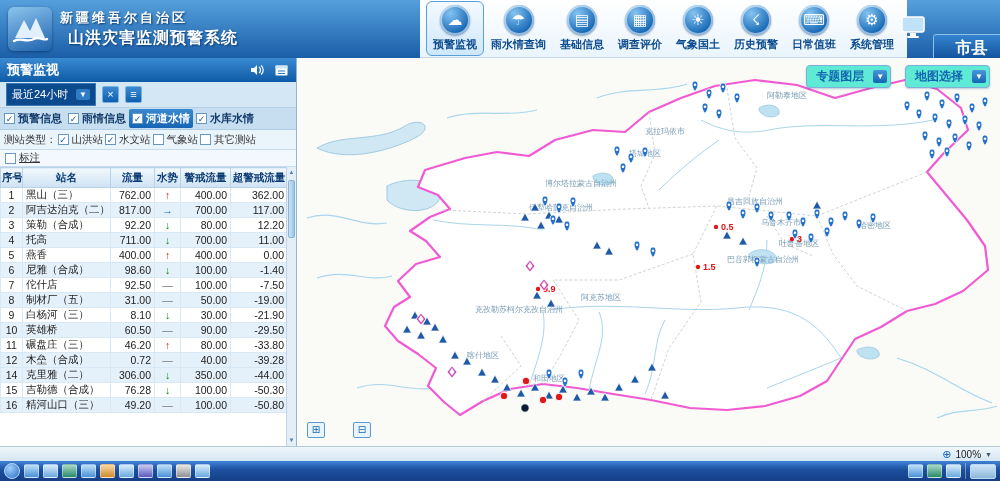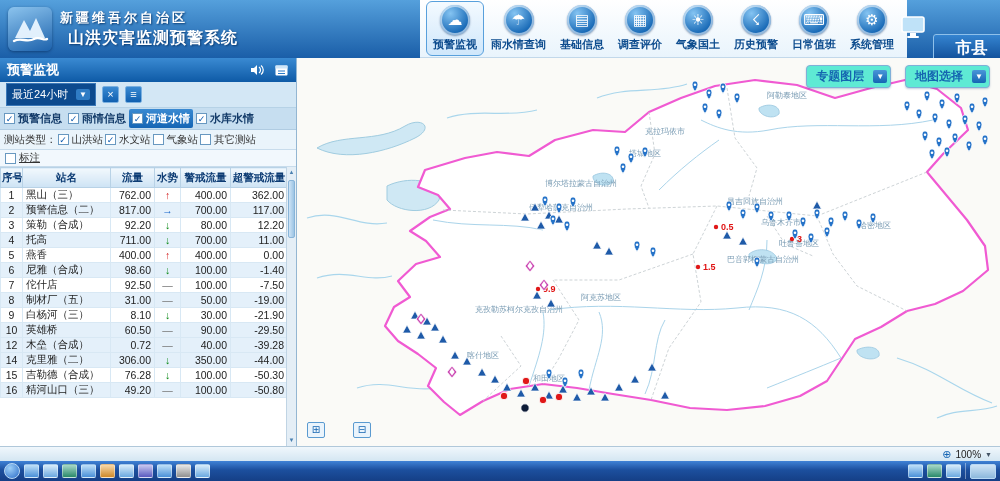--- a/index.html
+++ b/index.html
@@ -228,21 +228,21 @@
               <tr>
                 <td class="ctr">1</td>
                 <td class="name">黑山（三）</td>
                 <td class="num">762.00</td>
                 <td class="ctr trend-up">↑</td>
                 <td class="num">400.00</td>
                 <td class="num">362.00</td>
               </tr>
               <tr class="alt">
                 <td class="ctr">2</td>
-                <td class="name">预警信息（二）</td>
+                <td class="name">阿吉达泊克（二）</td>
                 <td class="num">817.00</td>
                 <td class="ctr trend-right">→</td>
                 <td class="num">700.00</td>
                 <td class="num">117.00</td>
               </tr>
               <tr>
                 <td class="ctr">3</td>
                 <td class="name">策勒（合成）</td>
                 <td class="num">92.20</td>
                 <td class="ctr trend-down">↓</td>
@@ -297,20 +297,28 @@
                 <td class="num">30.00</td>
                 <td class="num">-21.90</td>
               </tr>
               <tr class="alt">
                 <td class="ctr">10</td>
                 <td class="name">英雄桥</td>
                 <td class="num">60.50</td>
                 <td class="ctr trend-flat">—</td>
                 <td class="num">90.00</td>
                 <td class="num">-29.50</td>
+              </tr>
+              <tr>
+                <td class="ctr">11</td>
+                <td class="name">碾盘庄（三）</td>
+                <td class="num">46.20</td>
+                <td class="ctr trend-up">↑</td>
+                <td class="num">80.00</td>
+                <td class="num">-33.80</td>
               </tr>
               <tr class="alt">
                 <td class="ctr">12</td>
                 <td class="name">木垒（合成）</td>
                 <td class="num">0.72</td>
                 <td class="ctr trend-flat">—</td>
                 <td class="num">40.00</td>
                 <td class="num">-39.28</td>
               </tr>
               <tr class="alt">

